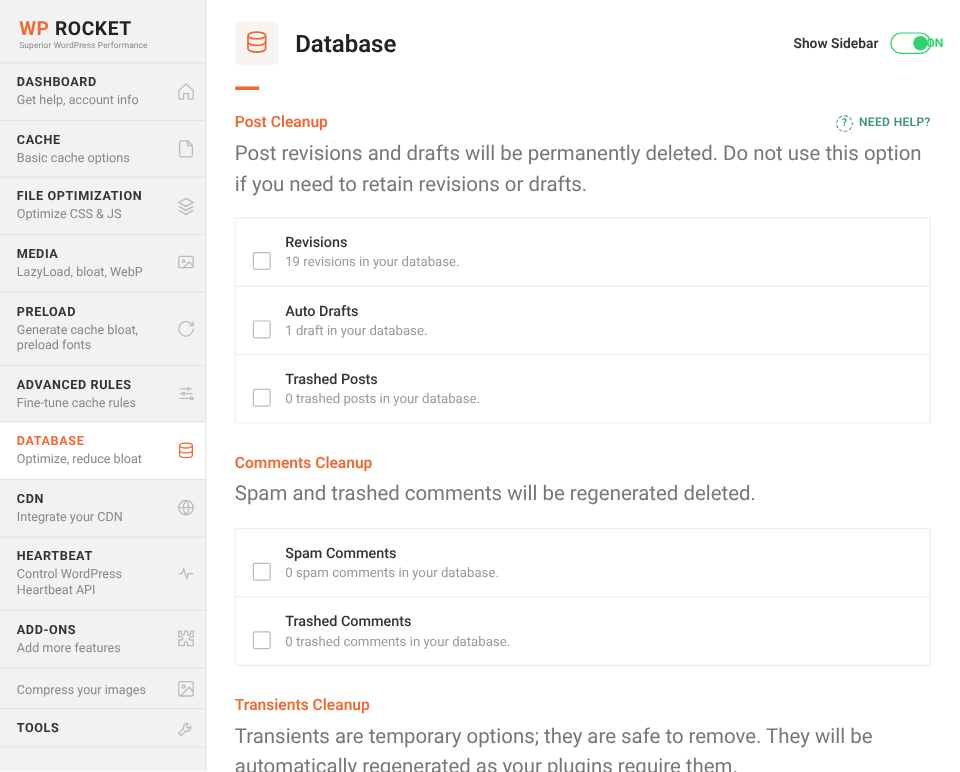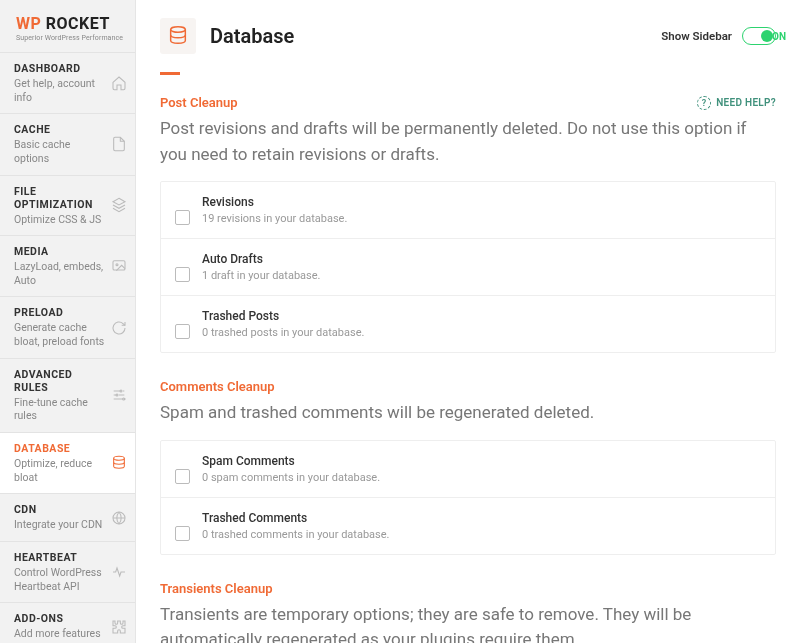--- a/index.html
+++ b/index.html
@@ -1,18 +1,18 @@
 <!DOCTYPE html>
 <html><head>
 <meta charset="utf-8">
 <style>
 * { box-sizing: border-box; margin: 0; padding: 0; }
 body { font-family: -apple-system, BlinkMacSystemFont, "Segoe UI", Roboto, sans-serif; font-size: 13px; color: #333; background: #fff; width: 800px; height: 643px; overflow: hidden; }
 .app { display: flex; height: 643px; }
-.sidebar { width: 136px; background: #f2f2f2; border-right: 1px solid #e5e5e5; display: flex; flex-direction: column; }
+.sidebar { width: 172px; background: #f2f2f2; border-right: 1px solid #e5e5e5; display: flex; flex-direction: column; }
 .logo { padding: 14px 10px 10px 16px; }
 .logo-main { font-size: 16px; font-weight: 700; letter-spacing: 0.5px; }
 .logo-wp { color: #f06a35; }
 .logo-rocket { color: #222; }
 .logo-sub { font-size: 7px; color: #888; letter-spacing: 0.1px; margin-top: 1px; }
 .nav { flex: 1; display: flex; flex-direction: column; }
 .nav-item { position: relative; padding: 9px 30px 9px 14px; border-top: 1px solid #e3e3e3; cursor: pointer; }
 .nav-item:last-child { border-bottom: 1px solid #e3e3e3; }
 .nav-title { font-size: 10.5px; font-weight: 700; letter-spacing: 0.5px; color: #333; text-transform: uppercase; }
 .nav-desc { font-size: 10.5px; color: #888; margin-top: 2px; line-height: 1.3; }
@@ -82,21 +82,21 @@
           <span class="nav-icon">
             <svg width="16" height="16" viewBox="0 0 24 24" fill="none" stroke="currentColor" stroke-width="1.6">
               <path d="M12 2l9 5-9 5-9-5z"></path>
               <path d="M3 12l9 5 9-5"></path>
               <path d="M3 17l9 5 9-5"></path>
             </svg>
           </span>
         </div>
         <div class="nav-item">
           <div class="nav-title">MEDIA</div>
-          <div class="nav-desc">LazyLoad, embeds, Auto</div>
+          <div class="nav-desc">LazyLoad, bloat, WebP</div>
           <span class="nav-icon">
             <svg width="16" height="16" viewBox="0 0 24 24" fill="none" stroke="currentColor" stroke-width="1.6">
               <rect x="3" y="4" width="18" height="14" rx="2"></rect>
               <circle cx="9" cy="10" r="1.5"></circle>
               <path d="M21 16l-5-5-8 8"></path>
             </svg>
           </span>
         </div>
         <div class="nav-item">
           <div class="nav-title">PRELOAD</div>

